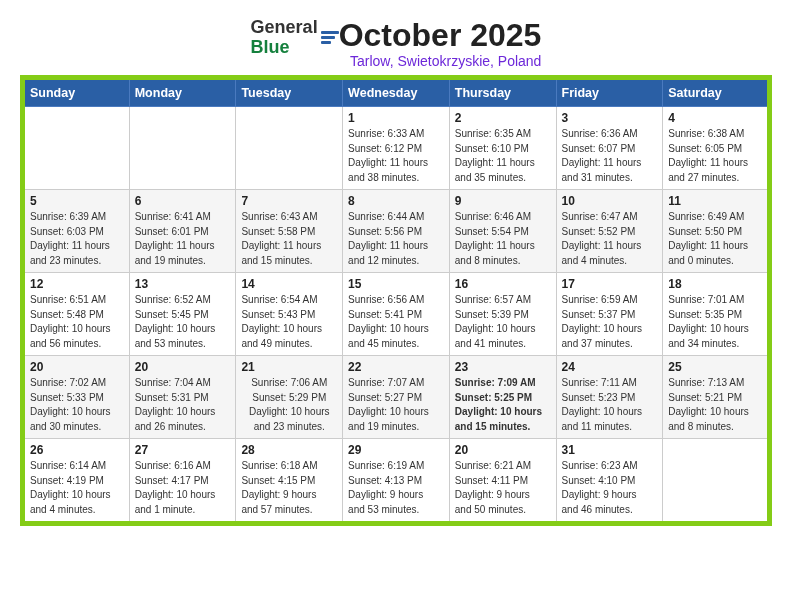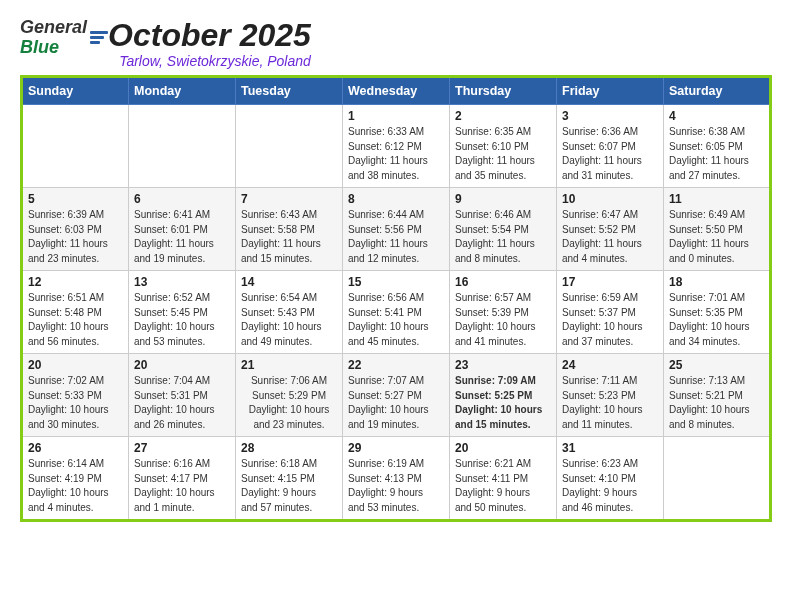--- a/index.html
+++ b/index.html
@@ -9,23 +9,22 @@
       width: 792px;
       min-height: 612px;
     }
     .page {
       width: 792px;
       padding: 18px 20px 18px 20px;
     }
     .header-top {
       display: flex;
       align-items: flex-start;
-      justify-content: flex-start;
+      justify-content: center;
       margin-bottom: 6px;
-      font-style: italic;
     }
     .logo {
       display: flex;
       flex-direction: column;
       align-items: flex-start;
     }
     .logo-text-general {
       font-size: 18px;
       font-weight: bold;
       color: #333;
@@ -64,21 +63,21 @@
       color: #222;
       line-height: 1.1;
     }
     .location {
       font-size: 14px;
       color: #6d28d9;
     }
     .calendar {
       width: 100%;
       border-collapse: collapse;
-      border: 3px solid #84cc16;
+      border: 5px solid #84cc16;
       margin-top: 4px;
     }
     .calendar th {
       background: #2a5fa5;
       color: #fff;
       font-size: 12.5px;
       font-weight: bold;
       padding: 6px 5px;
       text-align: left;
       border: 1px solid #4a7abf;

